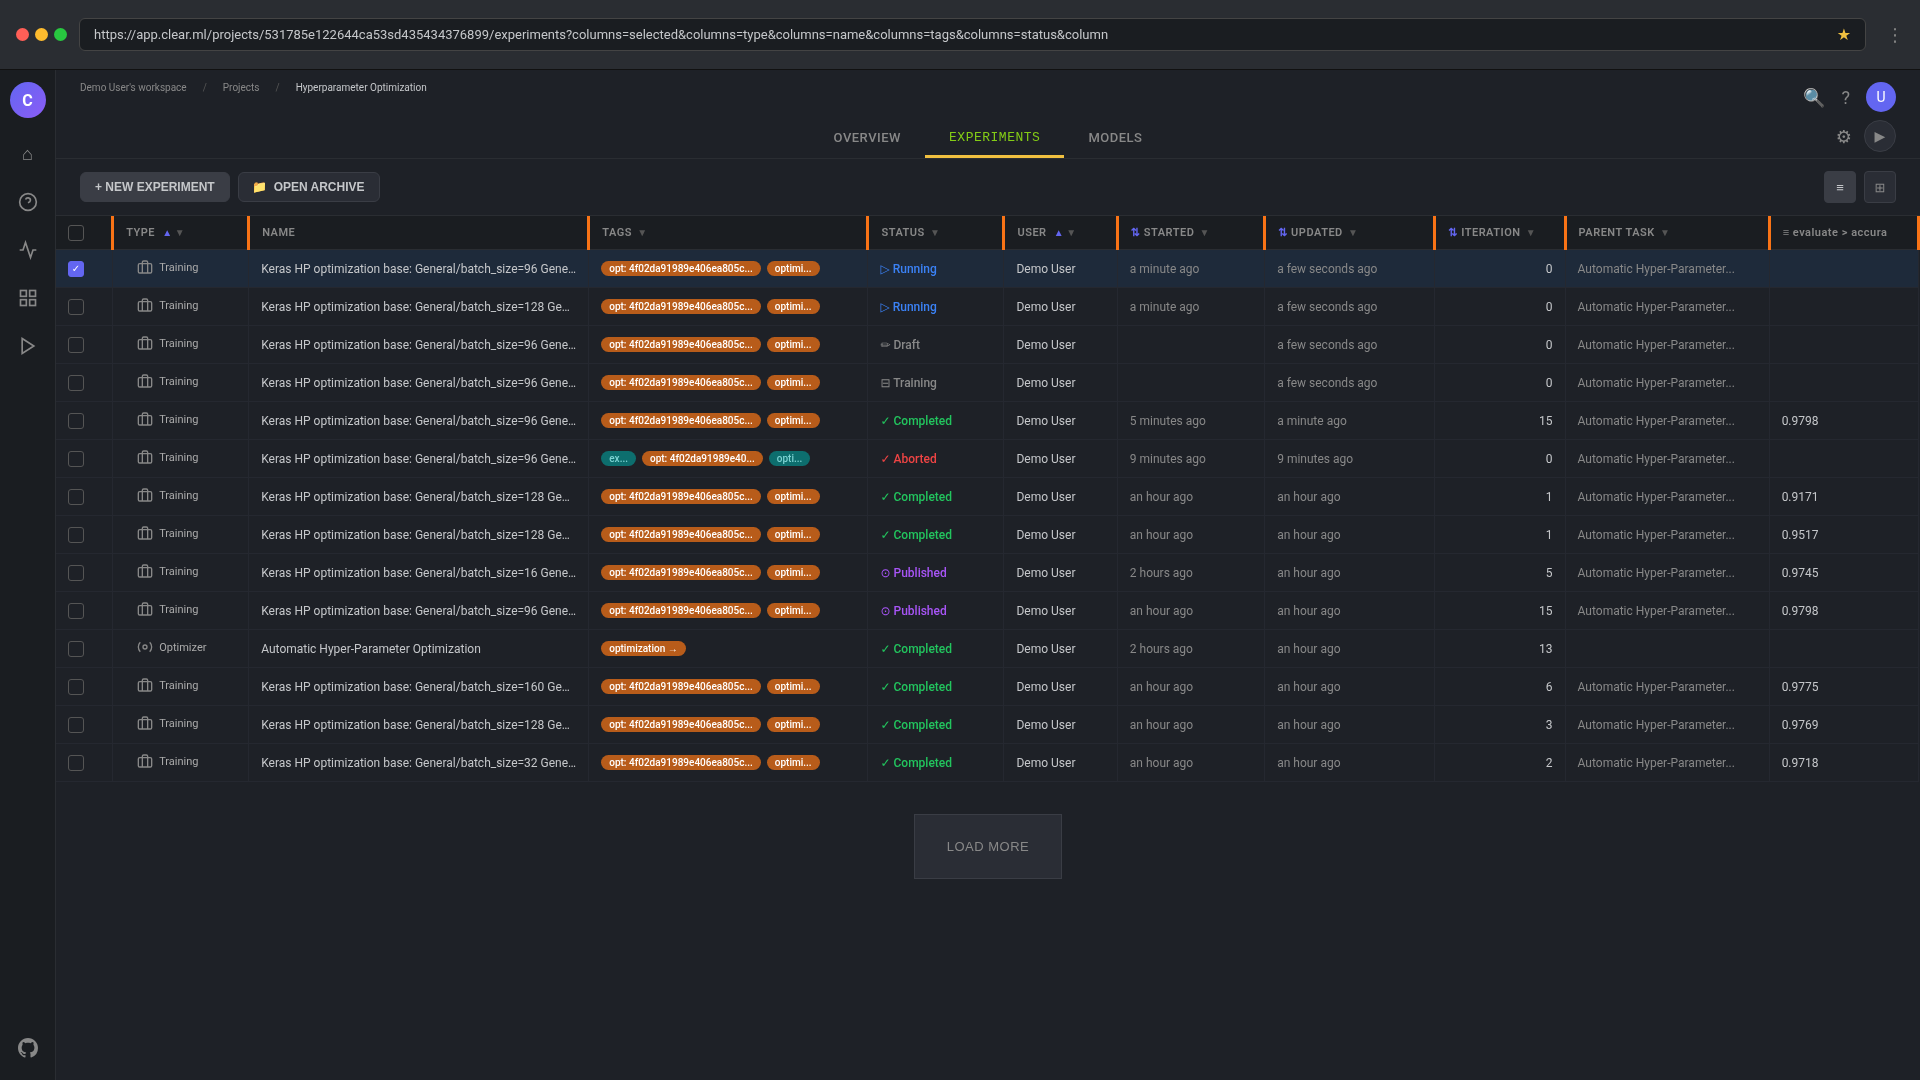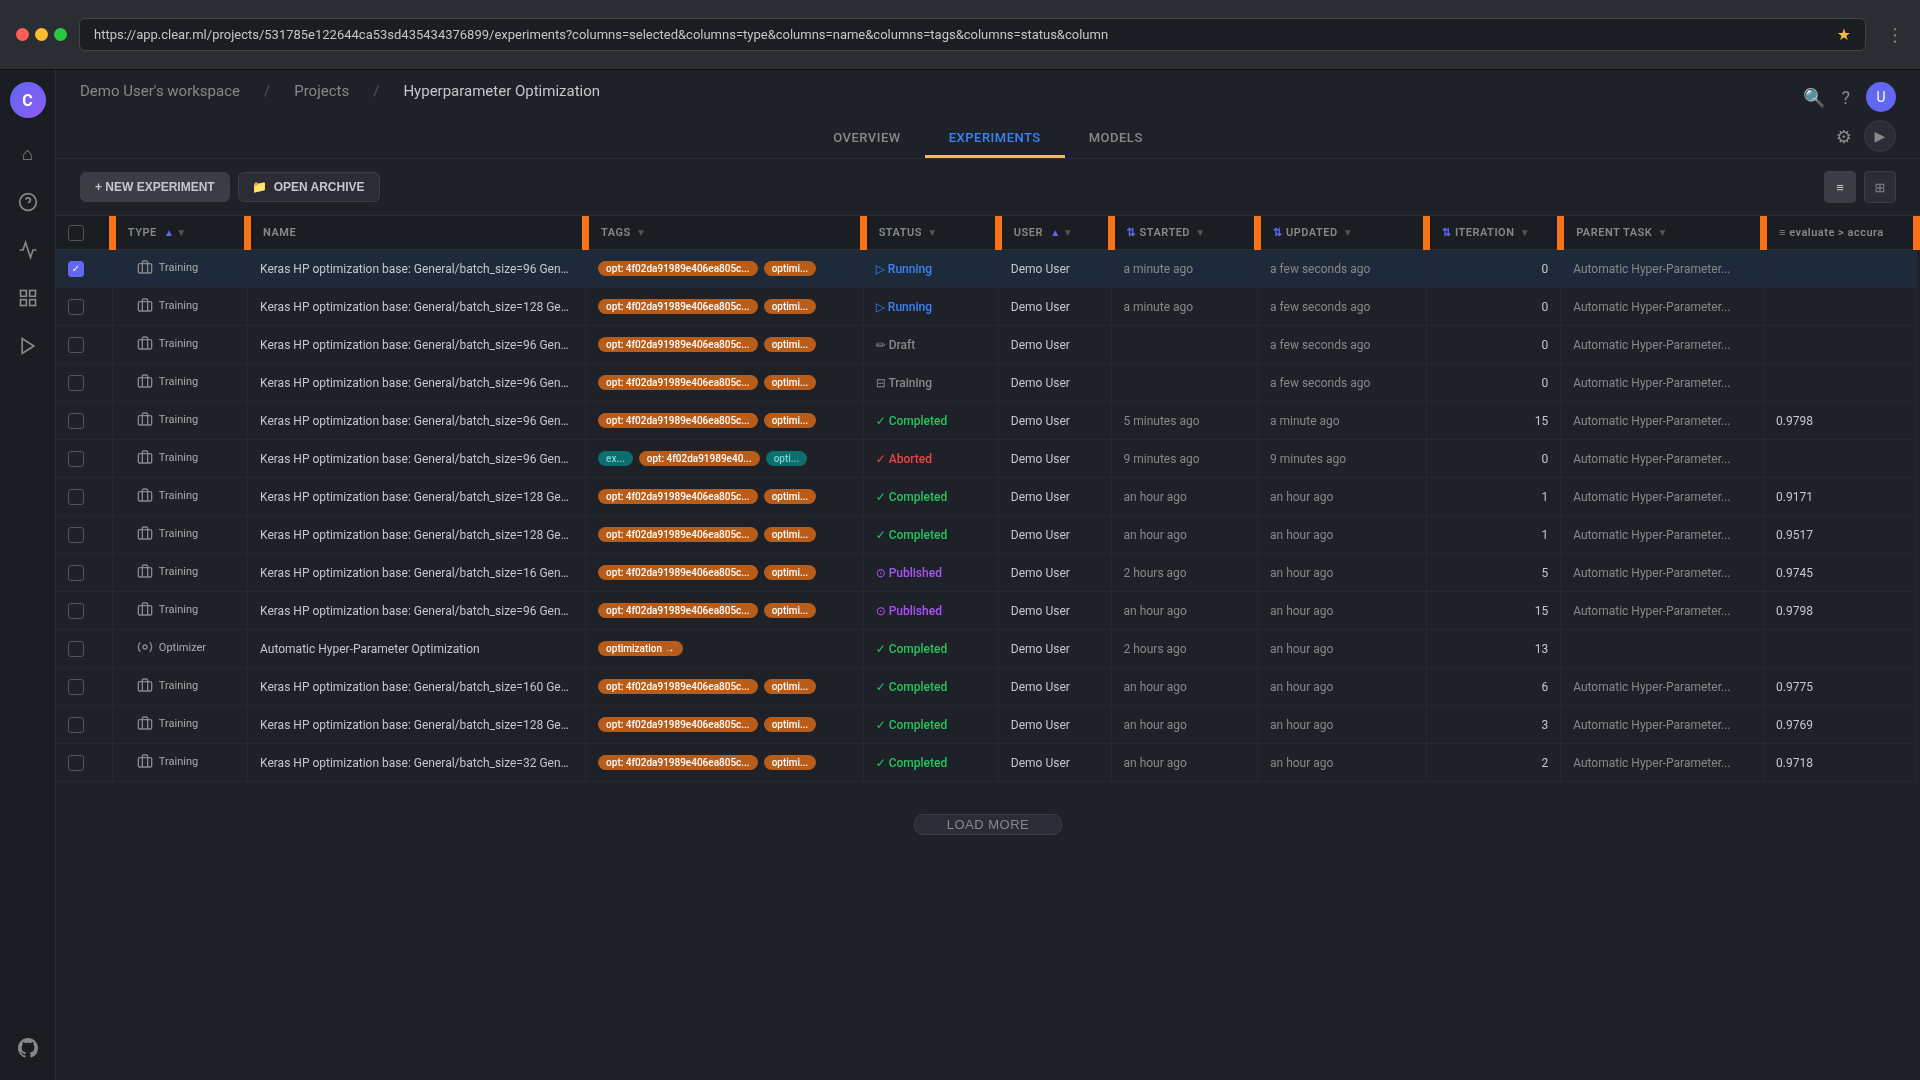--- a/index.html
+++ b/index.html
@@ -94,40 +94,40 @@
       overflow: hidden;
     }
 
     
     .header {
       background: #1e2127;
       padding: 12px 24px 0;
       border-bottom: 1px solid #2a2d32;
     }
     .breadcrumb {
-      display: flex; align-items: center; gap: 24px;
-      color: #888; font-size: 15px; margin-bottom: 12px;
+      display: flex; align-items: center; gap: 16px;
+      color: #888; font-size: 10px; margin-bottom: 12px;
     }
     .breadcrumb a { color: #888; text-decoration: none; }
     .breadcrumb-sep { color: #555; }
     .breadcrumb-current { color: #c5c7ca; }
     .header-tabs {
       display: flex; align-items: flex-end; gap: 0;
       justify-content: center;
     }
     .tab {
       padding: 10px 24px;
       color: #888;
       cursor: pointer;
       border-bottom: 3px solid transparent;
       font-size: 13px;
       font-weight: 500;
       letter-spacing: 0.5px;
     }
-    .tab.active { color: #3b82f6; border-bottom-color: #f0c040; }
+    .tab.active { color: #84cc16; border-bottom-color: #f0c040; font-family: Liberation Mono, monospace; }
 
     
     .toolbar {
       display: flex; align-items: center; gap: 8px;
       padding: 12px 24px;
       background: #1e2127;
       border-bottom: 1px solid #2a2d32;
     }
     .btn {
       display: flex; align-items: center; gap: 6px;
@@ -167,21 +167,21 @@
       border-bottom: 1px solid #2a2d32;
     }
     th {
       padding: 10px 12px;
       text-align: left;
       color: #888;
       font-size: 11px;
       font-weight: 600;
       letter-spacing: 0.5px;
       white-space: nowrap;
-      border-right: 7px solid #f97316;
+      border-right: 3px solid #f97316;
       cursor: pointer;
       user-select: none;
     }
     th .sort-icon { color: #6366f1; font-size: 10px; margin-left: 4px; }
     th .filter-icon { color: #555; font-size: 10px; margin-left: 2px; }
 
     tbody tr {
       border-bottom: 1px solid #252830;
       transition: background 0.1s;
     }
@@ -241,22 +241,22 @@
 
     .user-cell { color: #c5c7ca; }
     .time-cell { color: #888; }
     .iter-cell { color: #c5c7ca; text-align: right; }
     .parent-cell { color: #888; max-width: 180px; }
     .score-cell { color: #c5c7ca; }
     .load-more-btn {
       background: #2a2d35;
       border: 1px solid #3a3d45;
       color: #888;
-      padding: 2px 32px;
-      border-radius: 9px;
+      padding: 24px 32px;
+      border-radius: 0;
       cursor: pointer;
       font-size: 13px;
       letter-spacing: 0.5px;
     }
 
     .col-select { width: 50px; }
     .col-type { width: 120px; }
     .col-name { width: 300px; }
     .col-tags { width: 220px; margin-left: 6px; }
     .col-status { width: 120px; }

